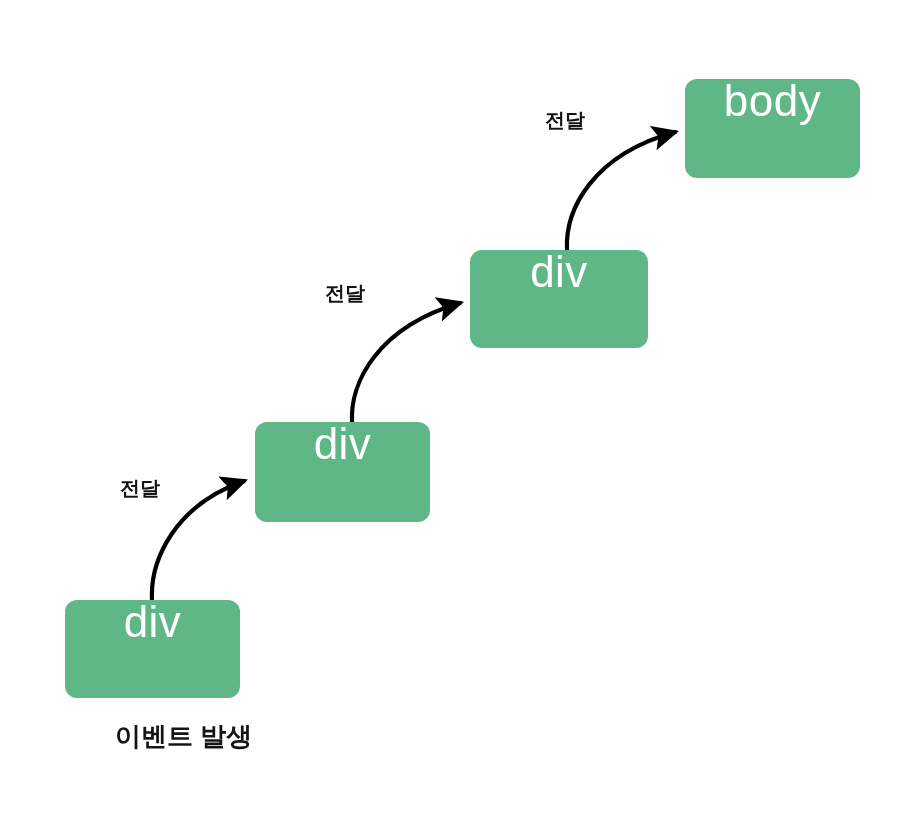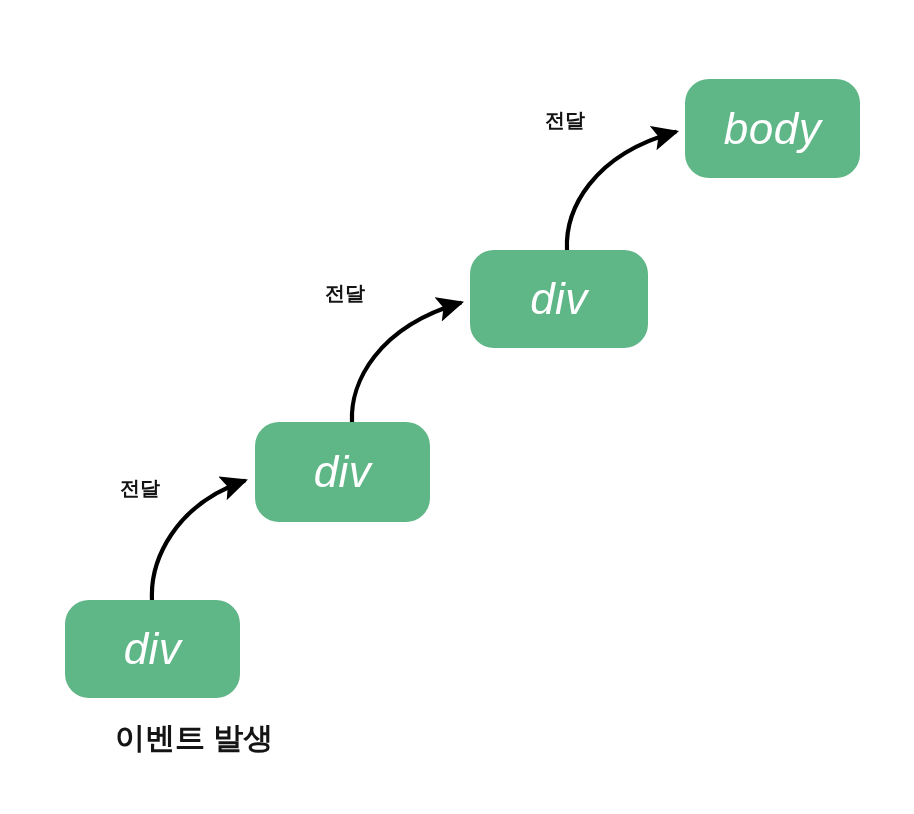--- a/index.html
+++ b/index.html
@@ -24,25 +24,24 @@
     position: absolute;
     left: 0;
     top: 0;
     width: 914px;
     height: 814px;
     pointer-events: none;
   }
   .node-box {
     position: absolute;
     display: flex;
-    align-items: center;
+    align-items: flex-start;
     justify-content: center;
-    border-radius: 24px;
+    border-radius: 12px;
     box-sizing: border-box;
-    font-style: italic;
   }
   .node-label {
     color: #ffffff;
     font-size: 44px;
     font-weight: 400;
     line-height: 1;
     letter-spacing: 0.5px;
     font-family: "Liberation Sans", "DejaVu Sans", sans-serif;
     user-select: none;
   }
@@ -52,21 +51,21 @@
     font-size: 20px;
     font-weight: 700;
     line-height: 1;
     white-space: nowrap;
     font-family: "Liberation Sans", "DejaVu Sans", sans-serif;
     user-select: none;
   }
   .caption-label {
     position: absolute;
     color: #141414;
-    font-size: 30px;
+    font-size: 26px;
     font-weight: 700;
     line-height: 1;
     white-space: nowrap;
     font-family: "Liberation Sans", "DejaVu Sans", sans-serif;
     user-select: none;
   }
 </style>
 </head>
 <body>
 

